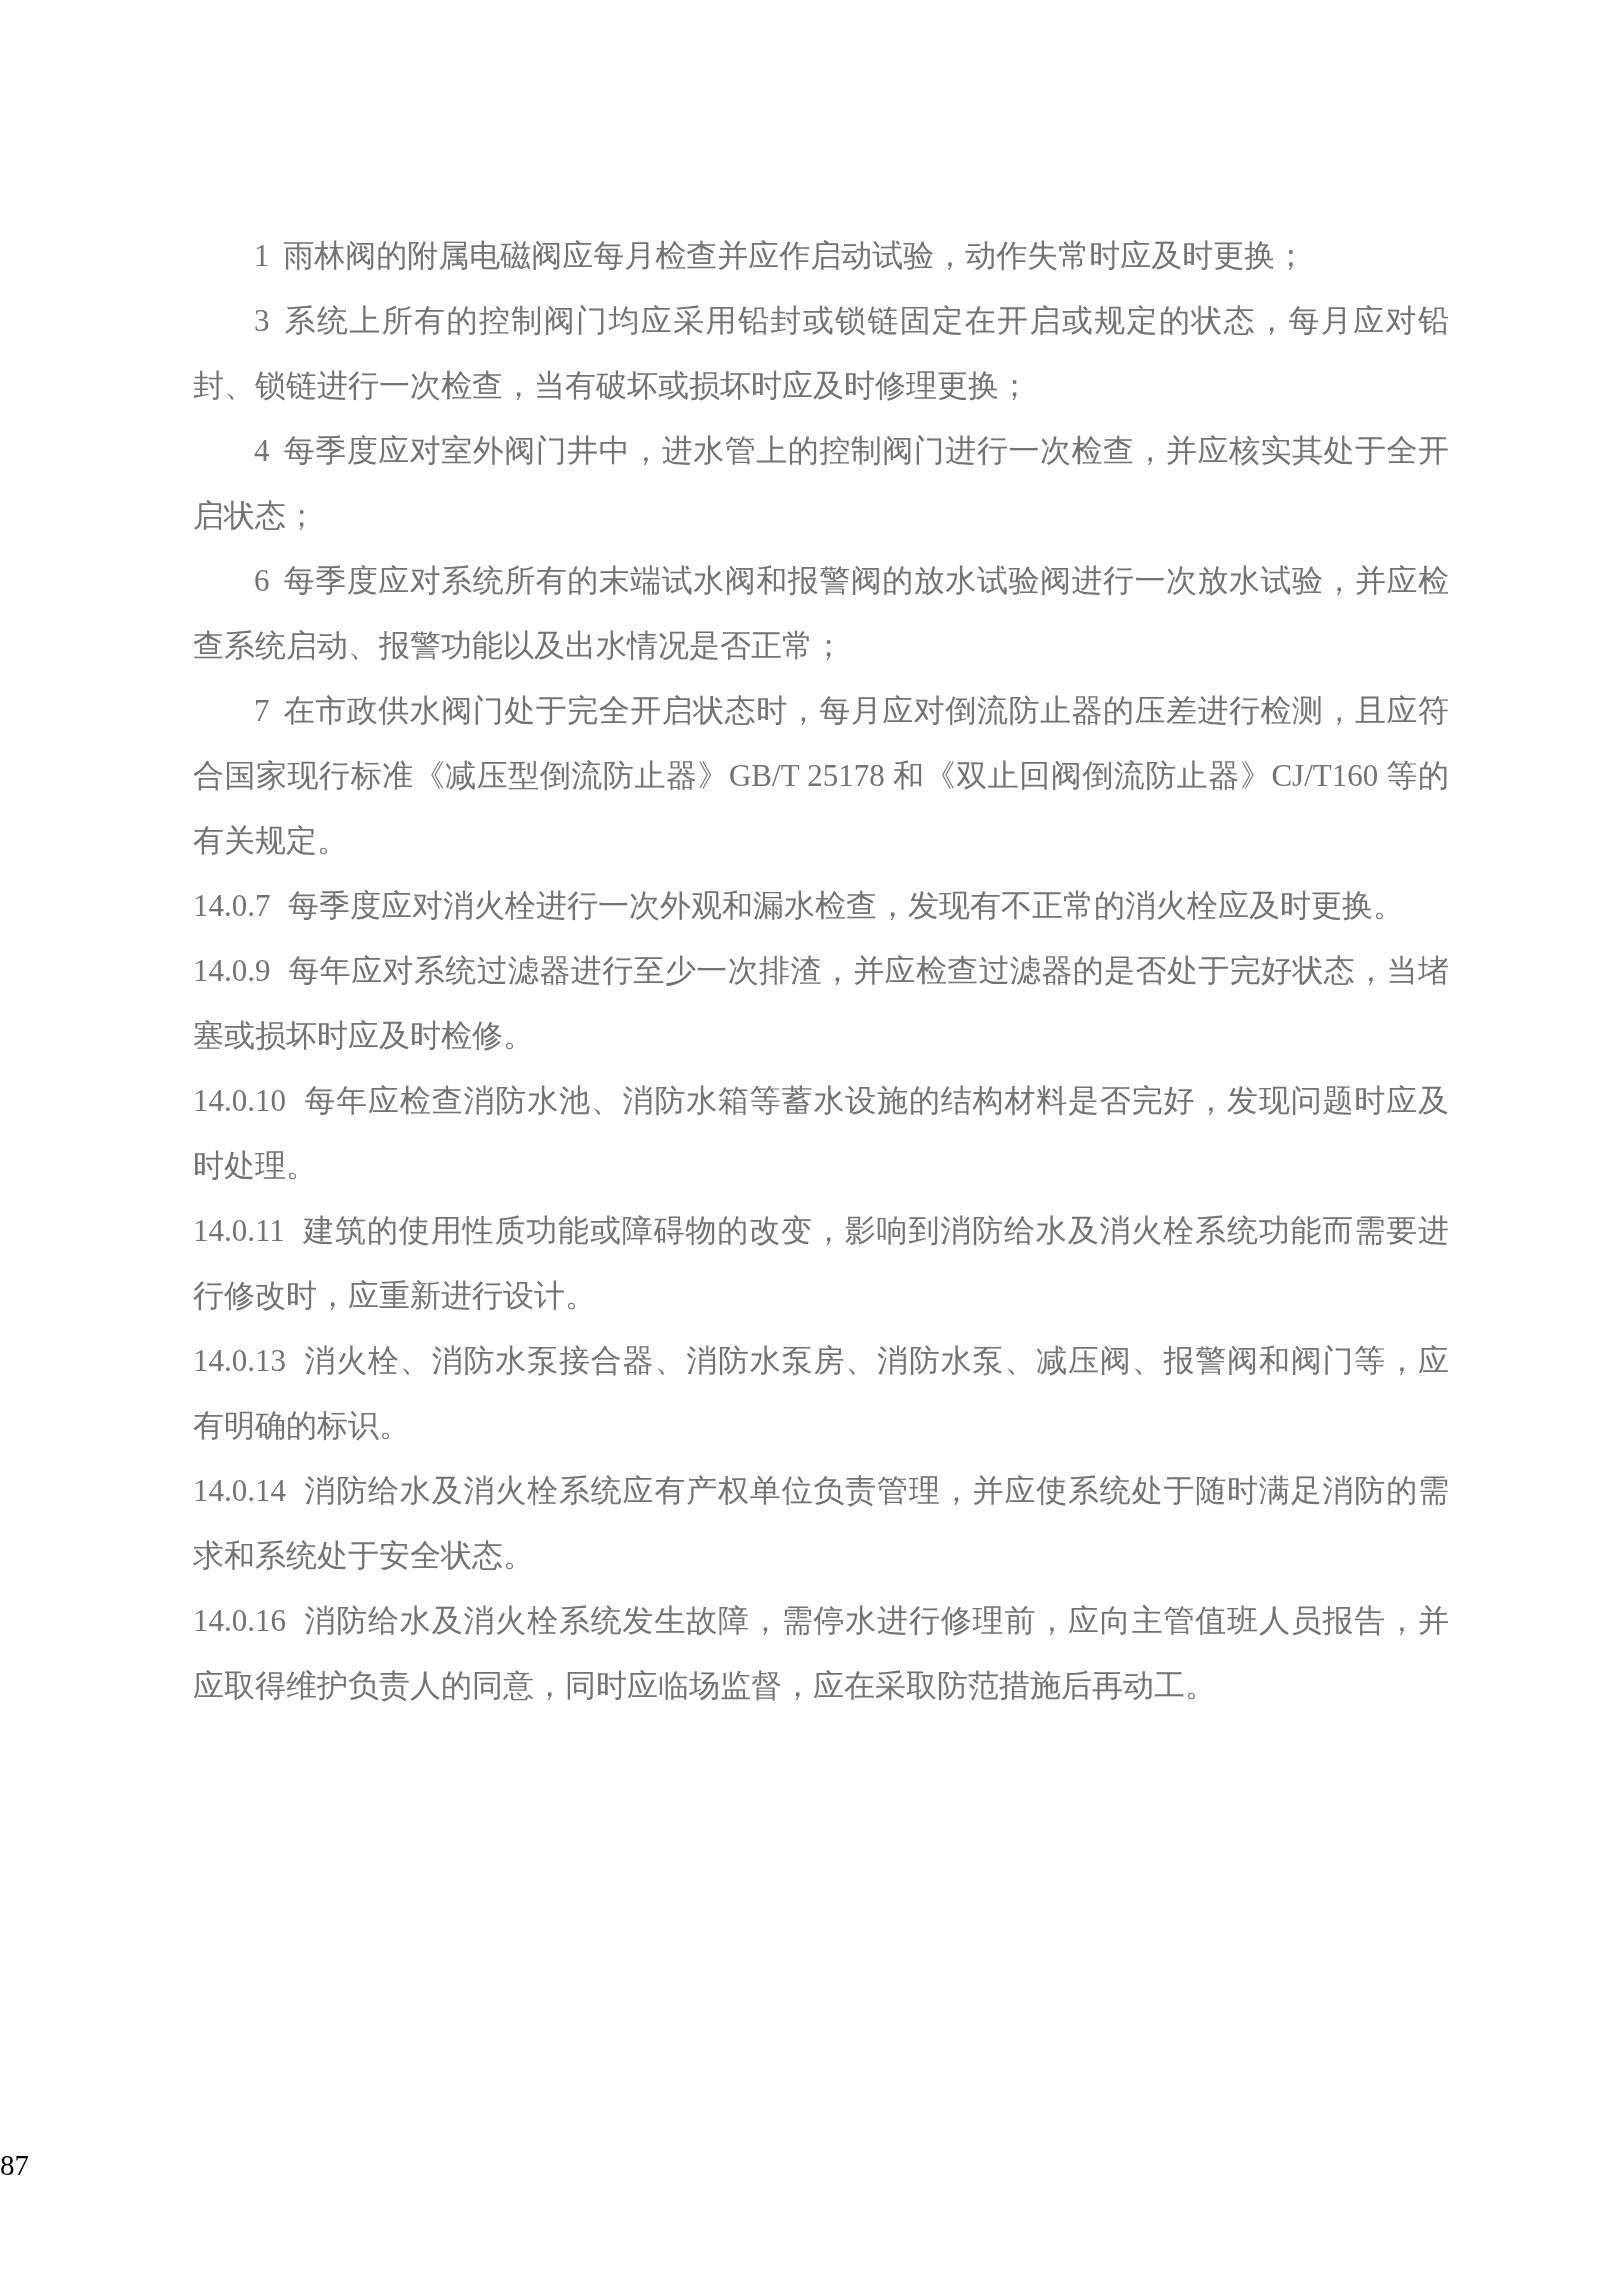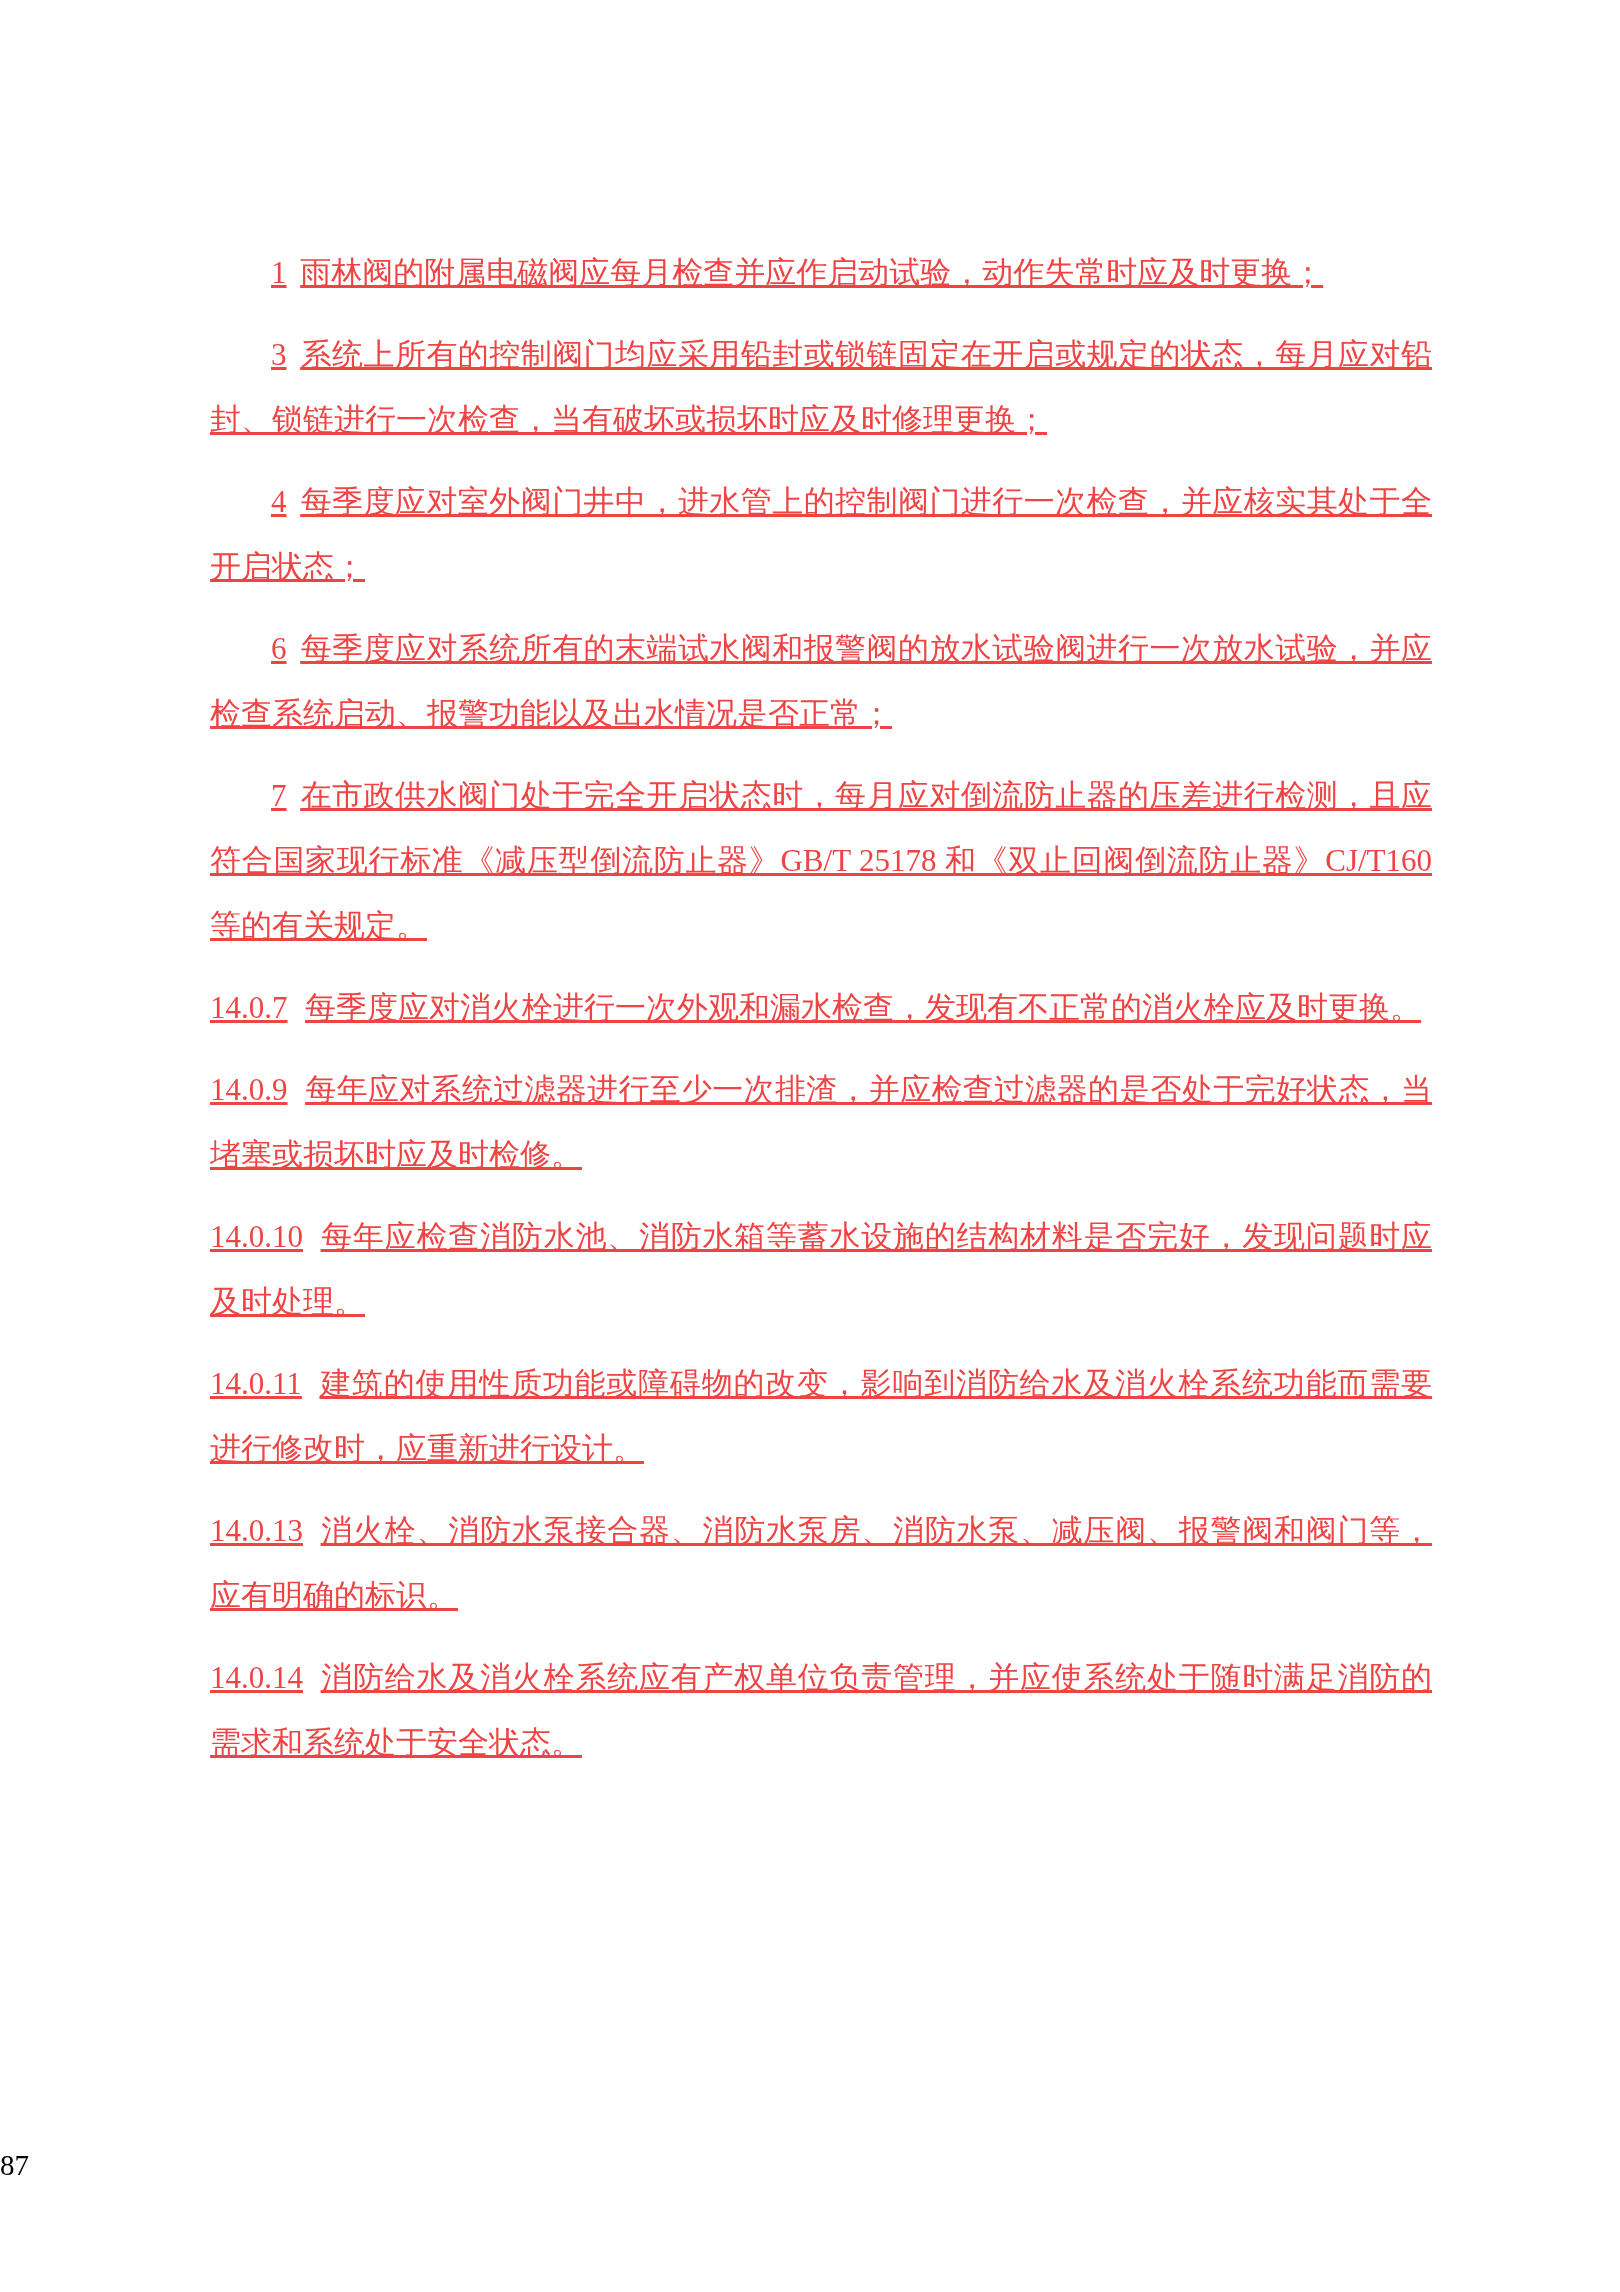--- a/index.html
+++ b/index.html
@@ -20,28 +20,27 @@
     inset: 0;
     background: #ffffff;
   }
   .content {
     position: absolute;
     left: 193px;
     top: 223px;
     width: 1256px;
   }
   p.para {
-    margin: 17px;
+    margin: 0;
     padding: 0;
     font-size: 31px;
     line-height: 65px;
     text-align: justify;
     text-justify: inter-ideograph;
-    color: #ef4444;
-    text-decoration: underline;
+    color: #737373;
   }
   p.para.indent {
     text-indent: 61px;
   }
   .num {
     margin-right: 13.7px;
   }
   .clause-num {
     margin-right: 17.6px;
   }
@@ -81,19 +80,20 @@
 
     <p class="para"><span class="clause-num">14.0.10</span><span>每年应检查消防水池、消防水箱等蓄水设施的结构材料是否完好，发现问题时应及时处理。</span></p>
 
     <p class="para"><span class="clause-num">14.0.11</span><span>建筑的使用性质功能或障碍物的改变，影响到消防给水及消火栓系统功能而需要进行修改时，应重新进行设计。</span></p>
 
     <p class="para"><span class="clause-num">14.0.13</span><span>消火栓、消防水泵接合器、消防水泵房、消防水泵、减压阀、报警阀和阀门等，应有明确的标识。</span></p>
 
     <p class="para"><span class="clause-num">14.0.14</span><span>消防给水及消火栓系统应有产权单位负责管理，并应使系统处于随时满足消防的需求和系统处于安全状态。</span></p>
 
 
+    <p class="para"><span class="clause-num">14.0.16</span><span>消防给水及消火栓系统发生故障，需停水进行修理前，应向主管值班人员报告，并应取得维护负责人的同意，同时应临场监督，应在采取防范措施后再动工。</span></p>
 
   </div>
 
   <div class="page-number">87</div>
 
 </div>
 
 
 </body></html>

